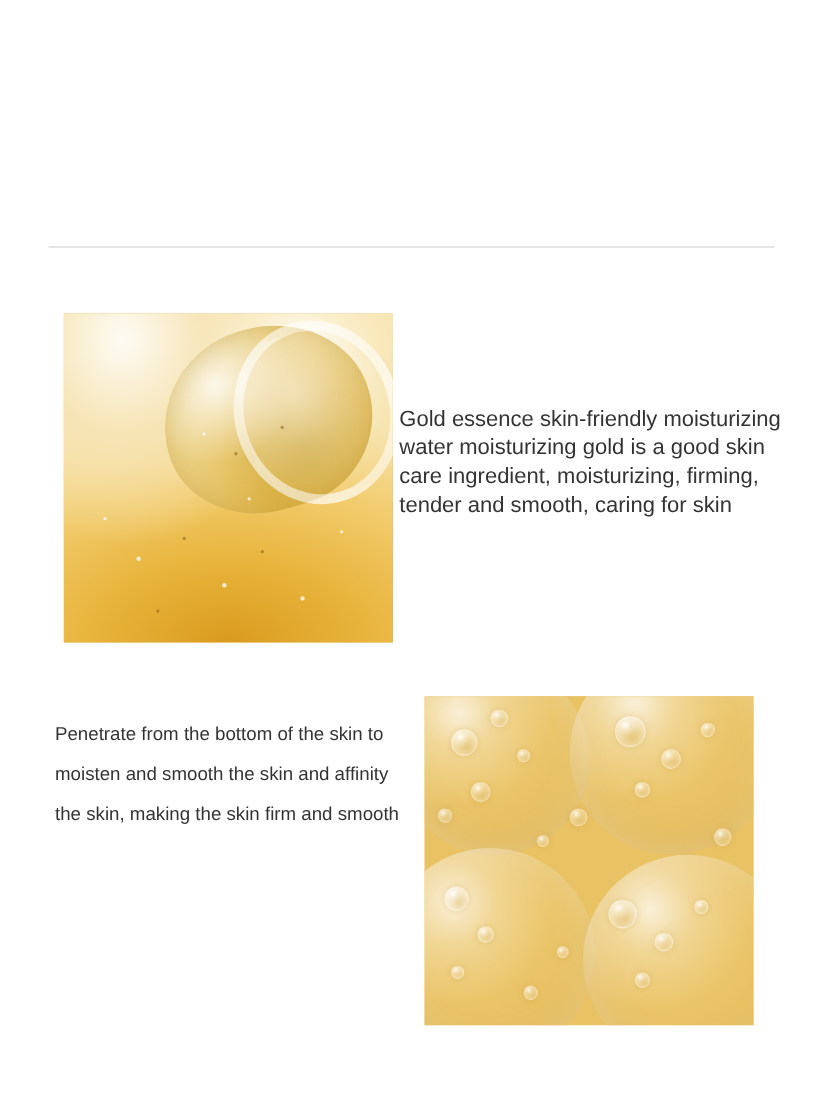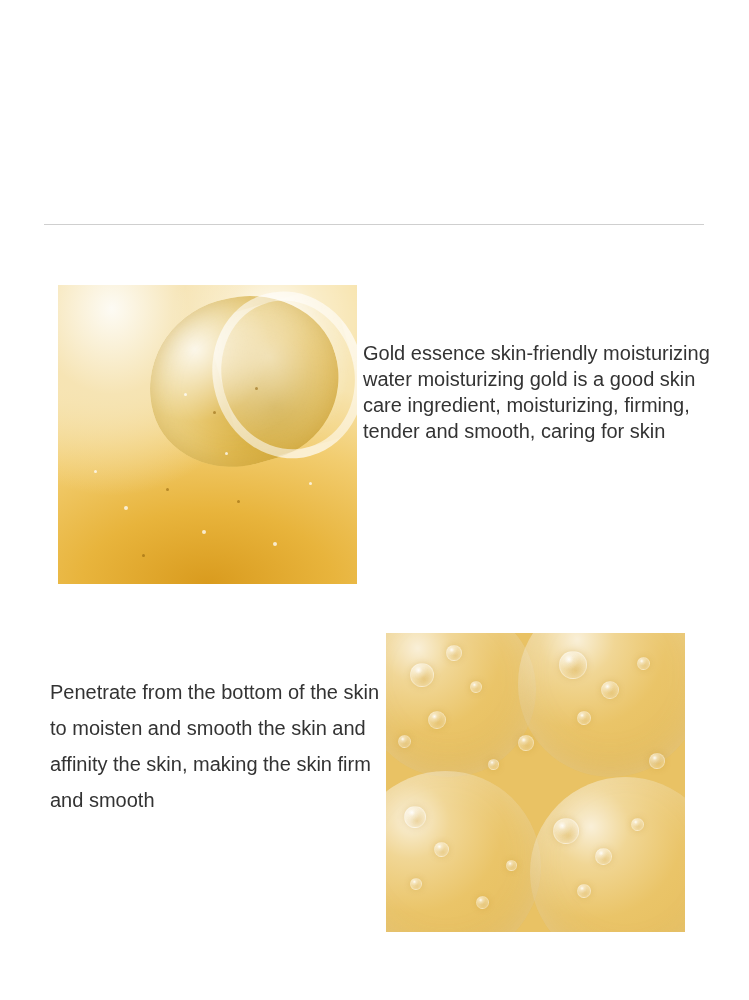--- a/index.html
+++ b/index.html
@@ -73,37 +73,36 @@
     left: 58px;
     top: 285px;
     width: 299px;
     height: 299px;
     overflow: hidden;
     background: #e8b23c;
   }
   .sec1-text {
     position: absolute;
     left: 363px;
-    top: 340px;
+    top: 368px;
     width: 358px;
     font-size: 20px;
     line-height: 26px;
     color: #333333;
   }
 
   
   .sec2-text {
     position: absolute;
     left: 50px;
     top: 650px;
     width: 330px;
-    font-size: 20px;
+    font-size: 17px;
     line-height: 36px;
     color: #333333;
-    margin-top: 24px;
   }
   .sec2-img {
     position: absolute;
     left: 386px;
     top: 633px;
     width: 299px;
     height: 299px;
     overflow: hidden;
     background: #e8bb52;
   }

